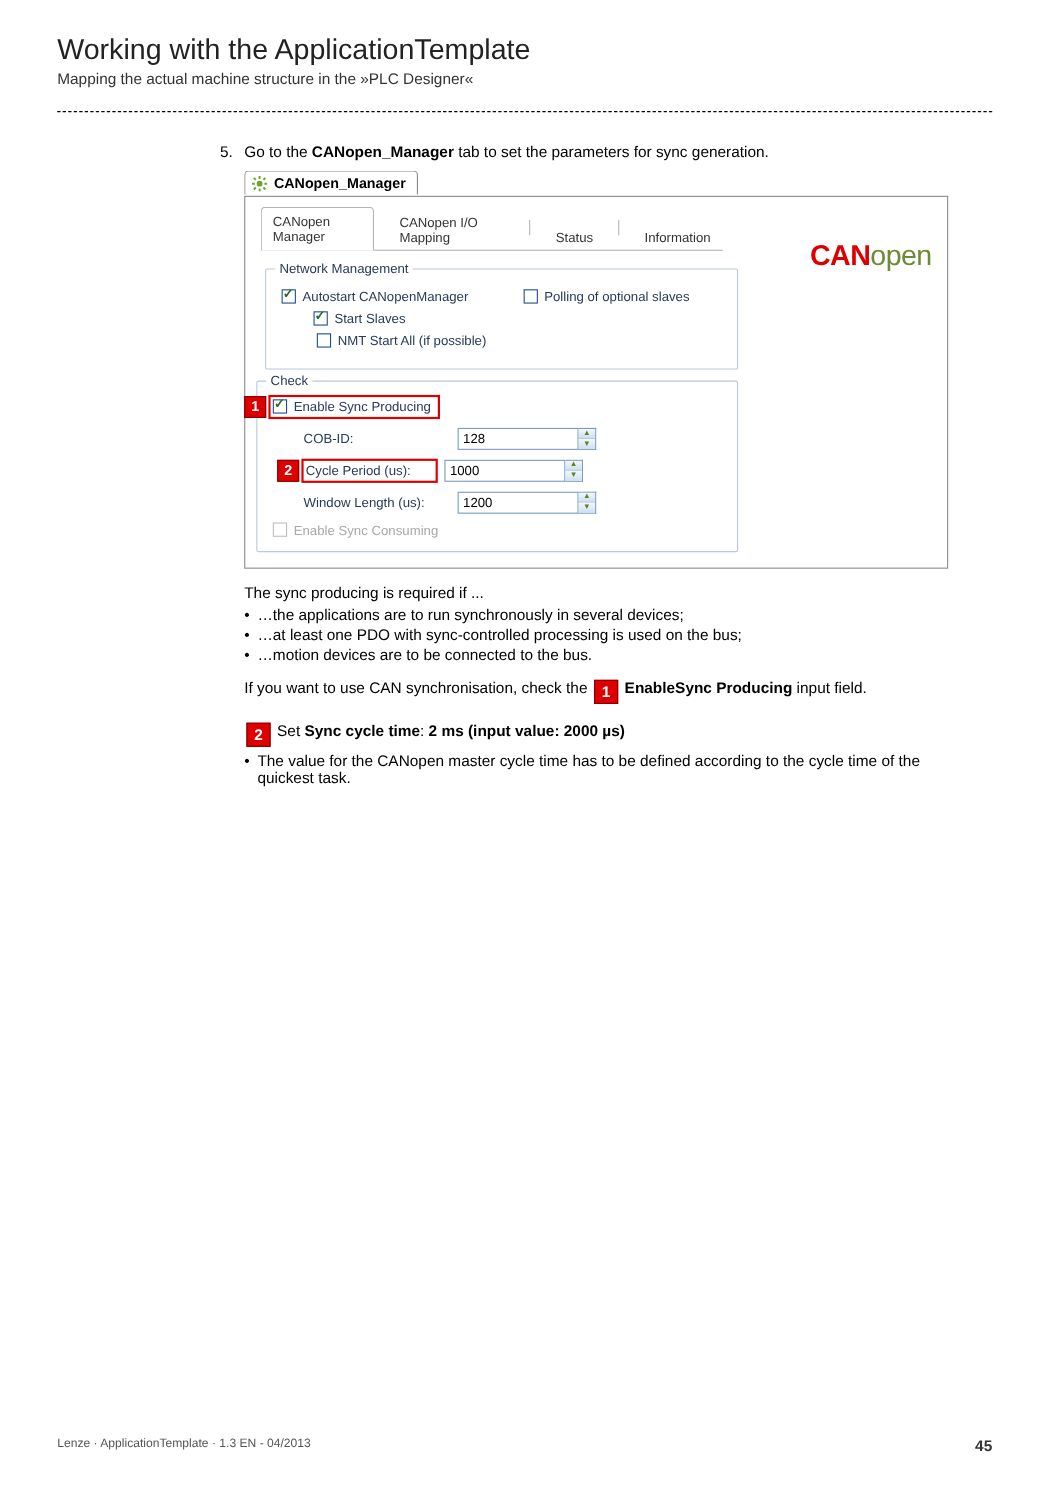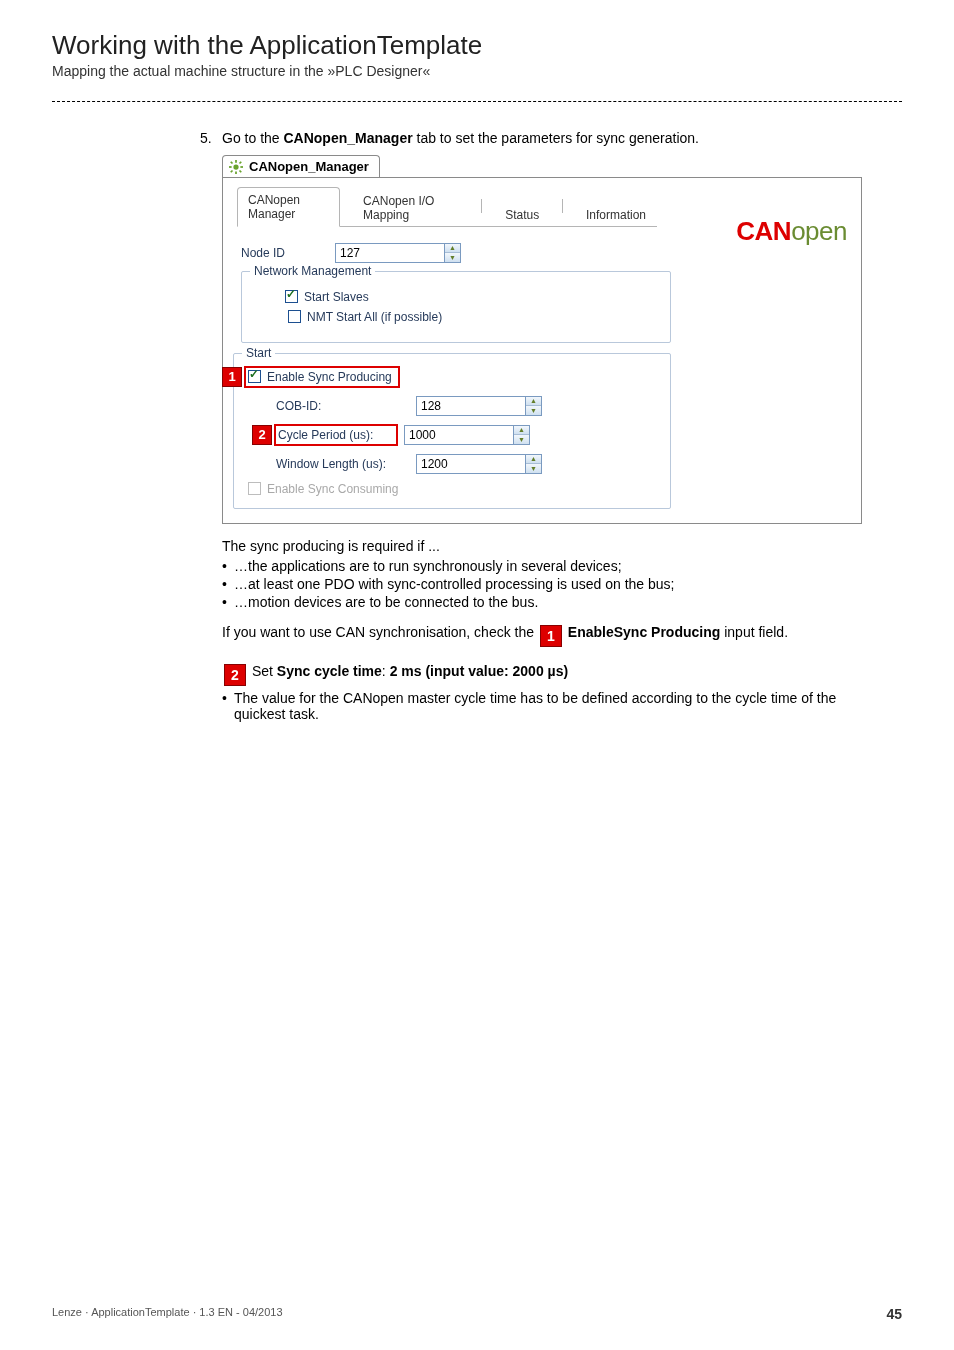--- a/index.html
+++ b/index.html
@@ -347,45 +347,45 @@
       <div class="inner-tab">Information</div>
     </div>
 
     <div class="right-col">
       <div class="can-logo">
         <span class="red">CAN</span><span class="green">open</span>
       </div>
     </div>
 
     <div class="form-area">
-      <div class="row">
-        <label class="lbl">Node ID</label>
-        <span class="spinner">
-          <input type="text" value="127" style="">
-          <span class="spin-btns">
-            <div>▲</div>
-            <div>▼</div>
-          </span>
-        </span>
-      </div>
 
       <div class="fieldset">
         <span class="legend">Network Management</span>
+        <div style="display:flex; gap:50px;">
+          <div class="chk-row">
+            <span class="chk checked"></span>
+            <span>Autostart CANopenManager</span>
+          </div>
+          <div class="chk-row">
+            <span class="chk"></span>
+            <span>Polling of optional slaves</span>
+          </div>
+        </div>
         <div class="chk-row indent1">
           <span class="chk checked"></span>
           <span>Start Slaves</span>
         </div>
         <div class="chk-row indent2">
           <span class="chk"></span>
           <span>NMT Start All (if possible)</span>
         </div>
       </div>
 
       <div class="sync-field">
-        <span class="legend">Start</span>
+        <span class="legend">Check</span>
 
         <div class="sync-row firstline">
           <span class="marker">1</span>
           <span class="hl-box">
             <span class="chk checked"></span>
             <span>Enable Sync Producing</span>
           </span>
         </div>
 
         <div class="sync-row cob">

